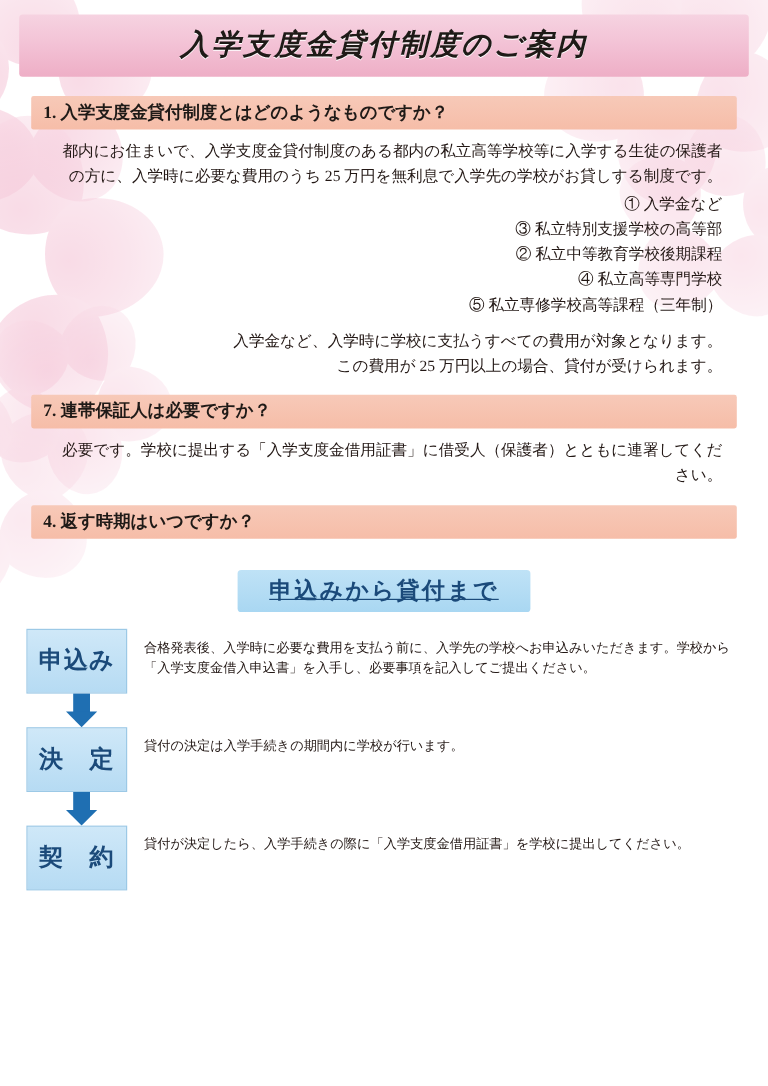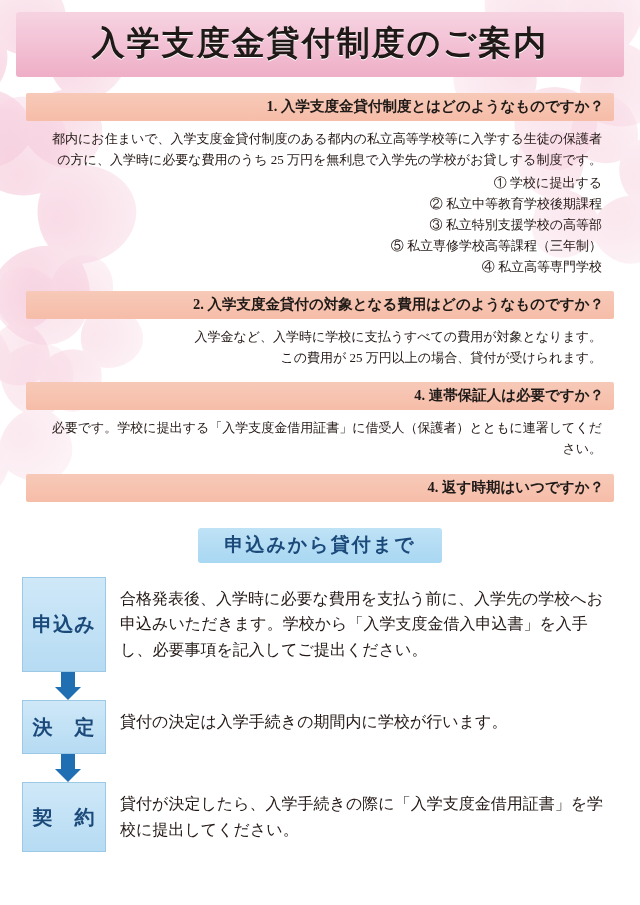--- a/index.html
+++ b/index.html
@@ -26,68 +26,69 @@
   .title-band{
     margin:12px 16px 0 16px;
     background:linear-gradient(to bottom,#f6d3e1 0%, #f3c3d6 45%, #eeaec6 100%);
     border-radius:3px;
     text-align:center;
     padding:9px 0 11px 0;
     position:relative;
   }
   .title-band .title{
     font-family:"DejaVu Serif", serif;
-    font-size:33px;font-weight:bold;letter-spacing:2px;
+    font-size:24px;font-weight:bold;letter-spacing:2px;
     color:#1f1a17;
     text-shadow:0 1px 0 #fff;
+    font-style:italic;
   }
 
   .content{padding:6px 26px 0 26px;}
 
   .qbar{
     background:linear-gradient(to bottom,#f7c9b8 0%, #f6bda8 100%);
     border-radius:2px;
     padding:4px 10px 5px 10px;
     font-size:14.5px;font-weight:bold;
     color:#1f1a17;
     margin-top:12px;
-    text-align:right;
   }
   .qbar.first{margin-top:10px;}
   .ans{padding:7px 12px 2px 14px;font-size:13px;line-height:1.62;text-align:right;}
   .ans p{margin:0;}
   .list{margin:2px 0 0 10px;}
   .list p{margin:0;line-height:1.62;font-size:13px;}
 
   
   .flow-title-wrap{text-align:center;margin-top:26px;}
   .flow-title{
     display:inline-block;
     background:linear-gradient(to bottom,#bfe2f6 0%, #a9d7f2 100%);
     color:#1b4a7a;
     font-weight:bold;font-size:19px;
     padding:4px 26px 5px 26px;
     border-radius:3px;
     letter-spacing:2px;
+    text-decoration:underline;
   }
   .flow{margin:14px 22px 0 22px;}
   .frow{display:flex;align-items:stretch;margin-bottom:0;position:relative;}
   .fleft{
     width:84px;min-height:54px;
     background:linear-gradient(to bottom,#cfe8f8 0%, #b6dbf3 100%);
     border:1px solid #9cc9e6;
     display:flex;align-items:center;justify-content:center;
     font-weight:bold;font-size:20px;color:#1b4a7a;
     letter-spacing:1px;
     box-sizing:border-box;
   }
   .fright{
     flex:1;
     padding:9px 6px 9px 14px;
-    font-size:16px;line-height:1.62;
+    font-size:11px;line-height:1.62;font-family:Liberation Mono, monospace;
   }
   .arrow{
     width:92px;height:28px;position:relative;
   }
   .arrow::before{
     content:"";position:absolute;left:50%;top:0;transform:translateX(-50%);
     width:14px;height:16px;background:#1f6fb2;
   }
   .arrow::after{
     content:"";position:absolute;left:50%;top:15px;transform:translateX(-50%);
@@ -148,35 +149,34 @@
   <div class="title-band">
     <div class="title">入学支度金貸付制度のご案内</div>
   </div>
 
   <div class="content">
 
     <div class="qbar first">1. 入学支度金貸付制度とはどのようなものですか？</div>
     <div class="ans">
       <p>都内にお住まいで、入学支度金貸付制度のある都内の私立高等学校等に入学する生徒の保護者の方に、入学時に必要な費用のうち 25 万円を無利息で入学先の学校がお貸しする制度です。</p>
       <div class="list">
-        <p>① 学校に提出する</p>
+        <p>① 入学金など</p>
+        <p>③ 私立特別支援学校の高等部</p>
         <p>② 私立中等教育学校後期課程</p>
-        <p>③ 私立特別支援学校の高等部</p>
+        <p>④ 私立高等専門学校</p>
         <p>⑤ 私立専修学校高等課程（三年制）</p>
-        <p>④ 私立高等専門学校</p>
       </div>
     </div>
 
-    <div class="qbar">2. 入学支度金貸付の対象となる費用はどのようなものですか？</div>
     <div class="ans">
       <p>入学金など、入学時に学校に支払うすべての費用が対象となります。</p>
       <p>この費用が 25 万円以上の場合、貸付が受けられます。</p>
     </div>
 
-    <div class="qbar">4. 連帯保証人は必要ですか？</div>
+    <div class="qbar">7. 連帯保証人は必要ですか？</div>
     <div class="ans">
       <p>必要です。学校に提出する「入学支度金借用証書」に借受人（保護者）とともに連署してください。</p>
     </div>
 
     <div class="qbar">4. 返す時期はいつですか？</div>
   </div>
 
   <div class="flow-title-wrap">
     <span class="flow-title">申込みから貸付まで</span>
   </div>

